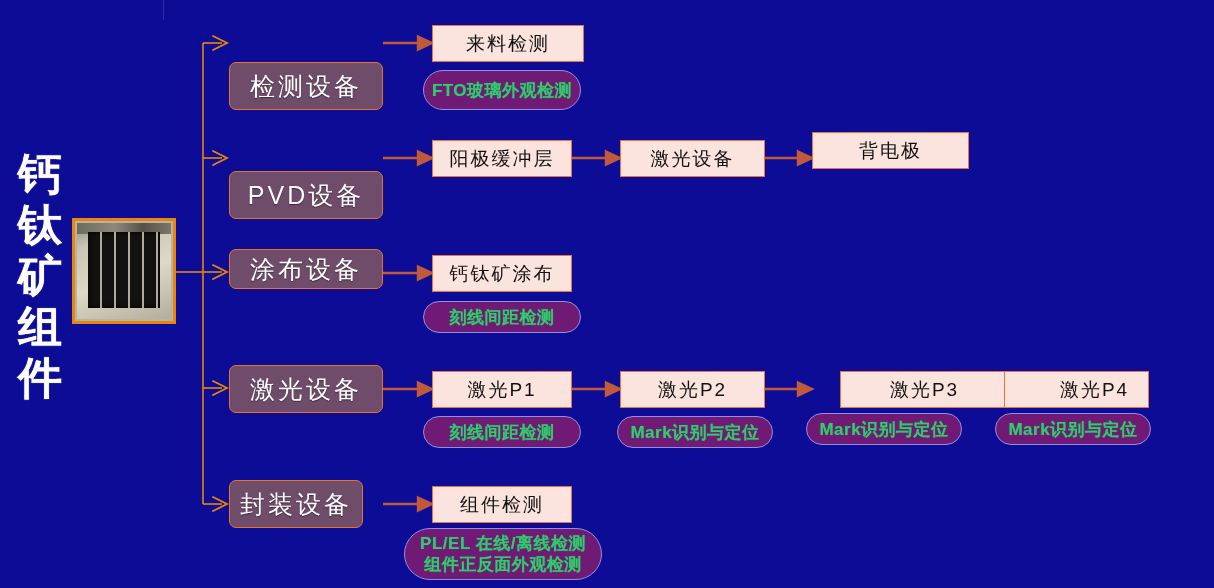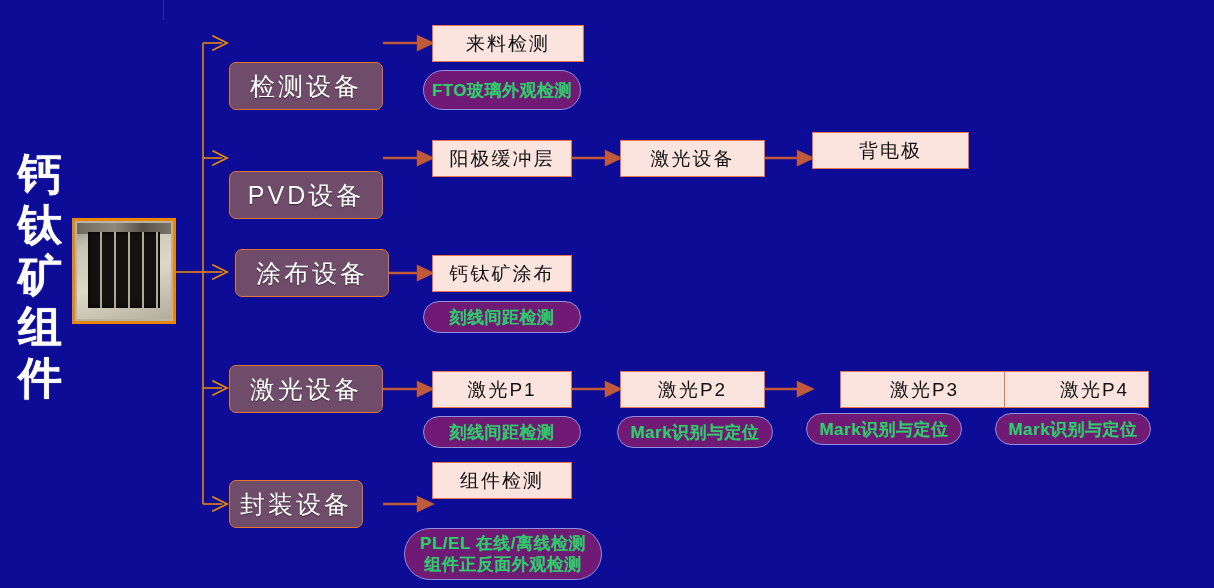--- a/index.html
+++ b/index.html
@@ -218,21 +218,21 @@
       <polygon points="990,382.5 1004,389 990,395.5"></polygon>
     </g>
   </svg>
 
   <div class="eqbox" style="left:229px; top:19px; width:154px; height:48px;margin-top:43px;">
     <span>检测设备</span>
   </div>
   <div class="eqbox" style="left:229px; top:134px; width:154px; height:48px;margin-top:37px;">
     <span>PVD设备</span>
   </div>
-  <div class="eqbox" style="left:235px; top:249px; width:154px; height:48px;">
+  <div class="eqbox" style="left:229px; top:249px; width:154px; height:40px;">
     <span>涂布设备</span>
   </div>
   <div class="eqbox" style="left:229px; top:365px; width:154px; height:48px;">
     <span>激光设备</span>
   </div>
   <div class="eqbox" style="left:229px; top:480px; width:134px; height:48px;">
     <span>封装设备</span>
   </div>
 
   <div class="pbox" style="left:432px; top:25px; width:152px; height:37px;">
@@ -259,21 +259,21 @@
   <div class="pbox" style="left:620px; top:371px; width:145px; height:37px;">
     <span>激光P2</span>
   </div>
   <div class="pbox" style="left:840px; top:371px; width:169px; height:37px;">
     <span>激光P3</span>
   </div>
   <div class="pbox" style="left:1004px; top:371px; width:145px; height:37px;padding-left:36px;">
     <span>激光P4</span>
   </div>
 
-  <div class="pbox" style="left:432px; top:462px; width:140px; height:37px;justify-content:center;">
+  <div class="pbox" style="left:432px; top:486px; width:140px; height:37px;justify-content:center;">
     <span>组件检测</span>
   </div>
 
   <div class="pill" style="left:423px; top:70px; width:158px; height:40px;">
     <span class="ln">FTO玻璃外观检测</span>
   </div>
 
   <div class="pill" style="left:423px; top:301px; width:158px; height:32px;">
     <span class="ln">刻线间距检测</span>
   </div>

